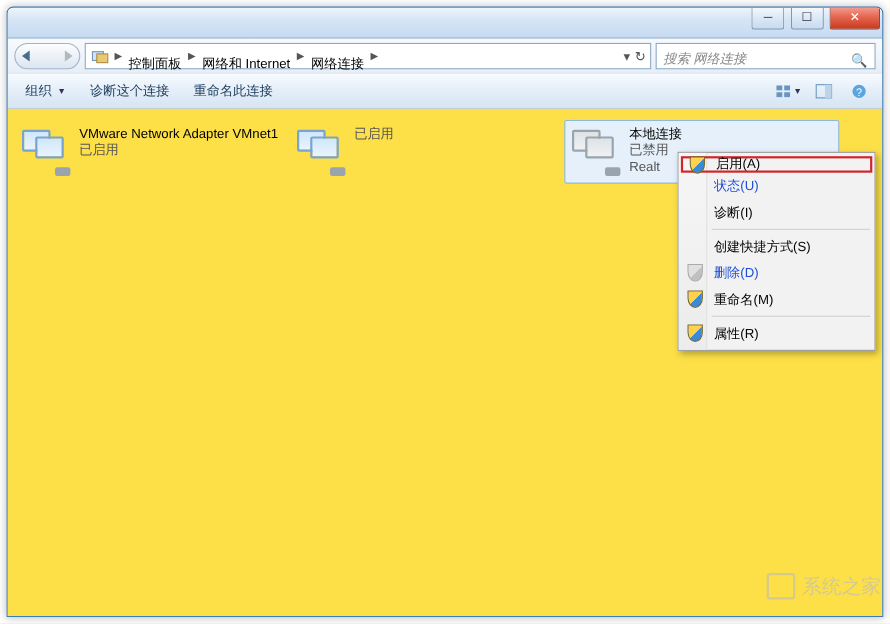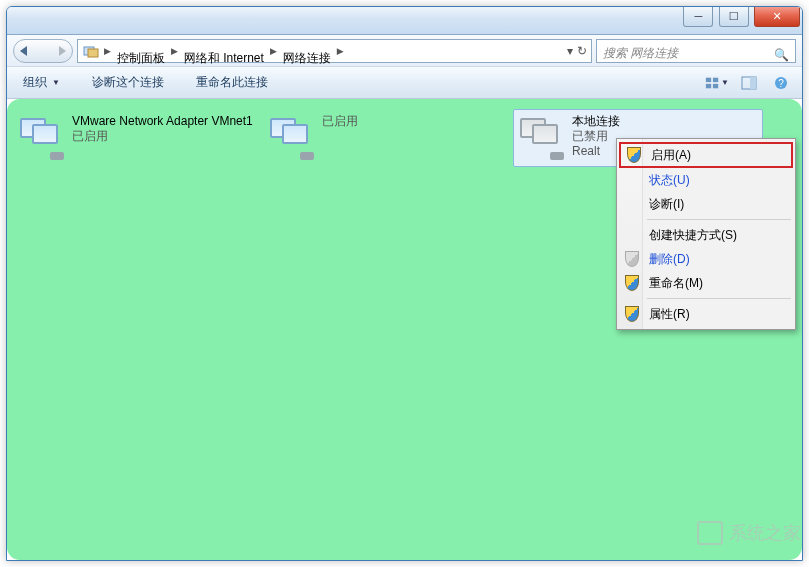--- a/index.html
+++ b/index.html
@@ -134,21 +134,21 @@
     color: #4a6b8c;
   }
   
   .toolbar {
     height: 32px;
     background: linear-gradient(#f7fbff,#e4eef8 50%,#d7e5f2);
     border-bottom: 1px solid #b9c9d9;
     display: flex;
     align-items: center;
     padding: 0 8px;
-    gap: 16px;
+    gap: 6px;
     color: #1b3a5c;
   }
   .tb-item {
     padding: 4px 8px;
     display: inline-flex;
     align-items: center;
     gap: 3px;
   }
   .tb-drop { font-size: 8px; color: #335; margin-left: 2px; }
   .tb-right { margin-left: auto; display: flex; align-items: center; gap: 6px; }
@@ -159,26 +159,25 @@
     align-items: center;
     justify-content: center;
     color: #385a7c;
   }
   
   .content {
     position: absolute;
     left: 0; right: 0;
     top: 92px;
     bottom: 0;
-    background: #86efac;
+    background: #fde047;
     padding: 10px 6px;
     display: flex;
     align-items: flex-start;
     gap: 0;
-    border-radius: 13px;
   }
   .conn-item {
     width: 250px;
     padding: 4px;
     display: flex;
     gap: 6px;
     border: 1px solid transparent;
     border-radius: 2px;
   }
   .conn-item.selected {
@@ -238,21 +237,21 @@
   .cm-item {
     height: 24px;
     display: flex;
     align-items: center;
     padding-left: 30px;
     position: relative;
   }
   .cm-item.disabled { color: #1d4ed8; }
   .cm-item.highlight {
     border: 2px solid #d2252a;
-    height: 26px;
+    height: 15px;
   }
   .cm-icon {
     position: absolute;
     left: 6px;
     top: 50%;
     transform: translateY(-50%);
     width: 16px; height: 16px;
   }
   .shield {
     width: 14px; height: 16px;

